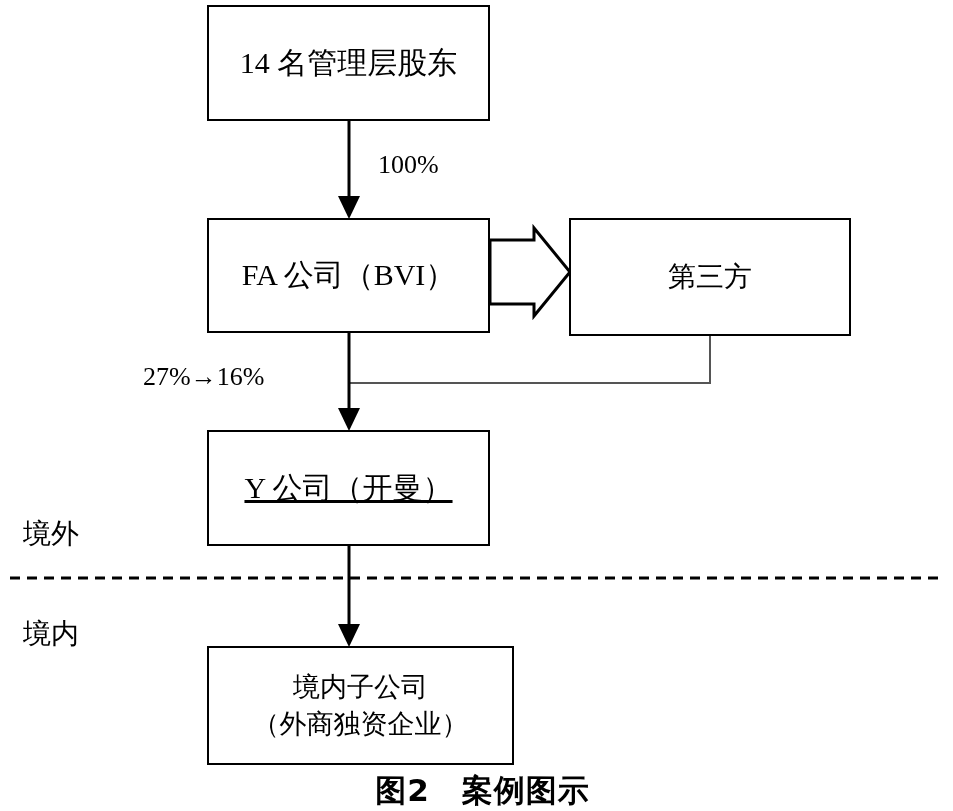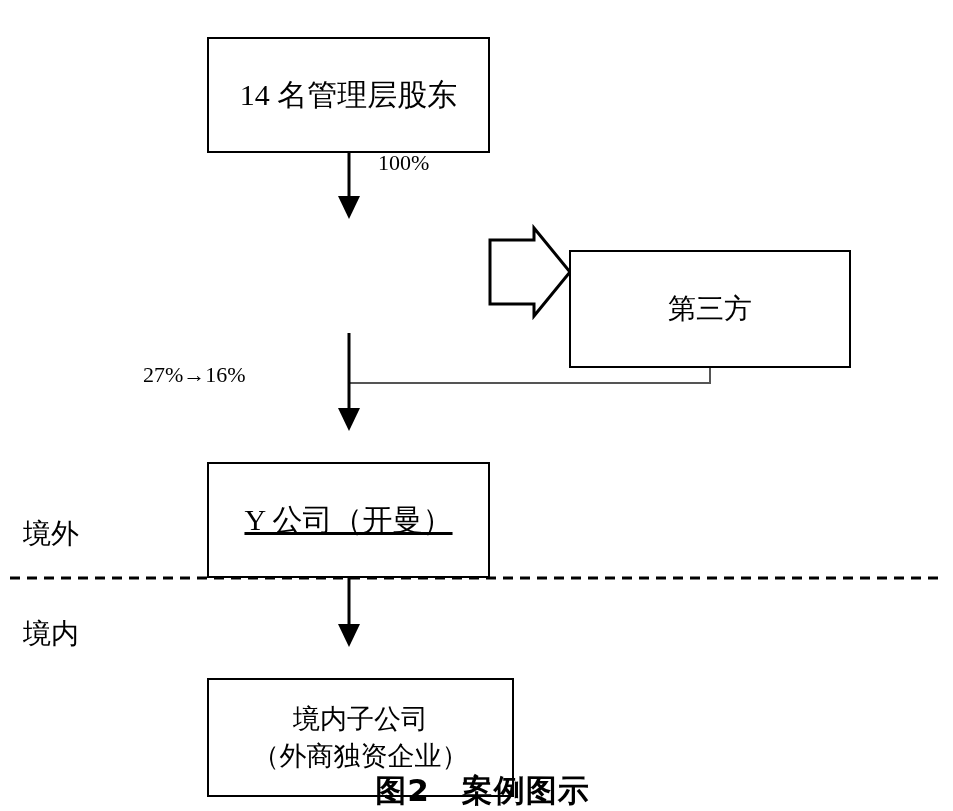--- a/index.html
+++ b/index.html
@@ -20,32 +20,31 @@
     box-sizing: border-box;
     border: 2px solid #000000;
     background: #ffffff;
     display: flex;
     align-items: center;
     justify-content: center;
     text-align: center;
     color: #000000;
     line-height: 1.35;
     white-space: pre-line;
-    margin-top: 32px;
   }
   #box-management   { left: 207px; top: 5px;   width: 283px; height: 116px; font-size: 30px; }
   #box-fa           { left: 207px; top: 218px; width: 283px; height: 115px; font-size: 30px; }
   #box-thirdparty   { left: 569px; top: 218px; width: 282px; height: 118px; font-size: 28px; }
   #box-y            { left: 207px; top: 430px; width: 283px; height: 116px; font-size: 30px; text-decoration: underline; }
   #box-domestic     { left: 207px; top: 646px; width: 307px; height: 119px; font-size: 27px; }
 
   .edge-label {
     position: absolute;
     color: #000000;
-    font-size: 22px;
+    font-size: 26px;
     white-space: nowrap;
   }
   #label-100   { left: 378px; top: 150px; }
   #label-27-16 { left: 143px; top: 362px; }
 
   .region-label {
     position: absolute;
     color: #000000;
     font-size: 28px;
     white-space: nowrap;
@@ -104,20 +103,21 @@
     <g>
       <line x1="349" y1="546" x2="349" y2="638" stroke="#000000" stroke-width="3"></line>
       <polygon points="349,647 338,624 360,624" fill="#000000"></polygon>
     </g>
 
     <line x1="10" y1="578" x2="940" y2="578" stroke="#000000" stroke-width="3" stroke-dasharray="10 7"></line>
   </svg>
 
   <div class="node-box" id="box-management">14 名管理层股东</div>
 
+  <div class="node-box" id="box-fa">FA 公司（BVI）</div>
 
   <div class="node-box" id="box-thirdparty">第三方</div>
 
   <div class="node-box" id="box-y">Y 公司（开曼）</div>
 
   <div class="node-box" id="box-domestic">境内子公司
 （外商独资企业）</div>
 
   <div class="edge-label" id="label-100">100%</div>
 

